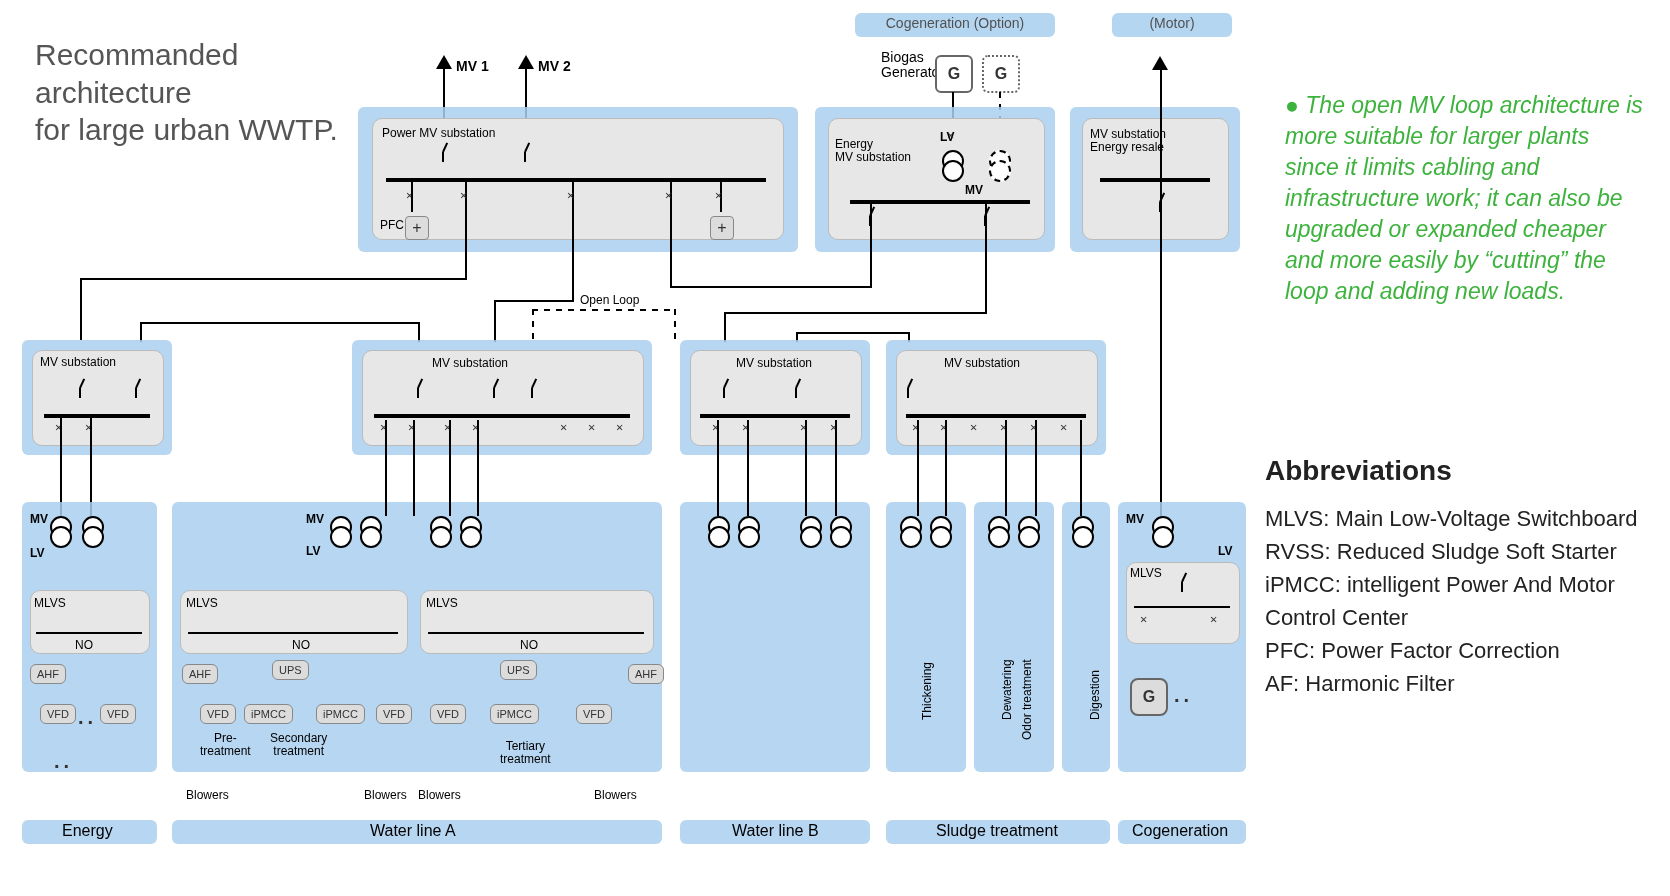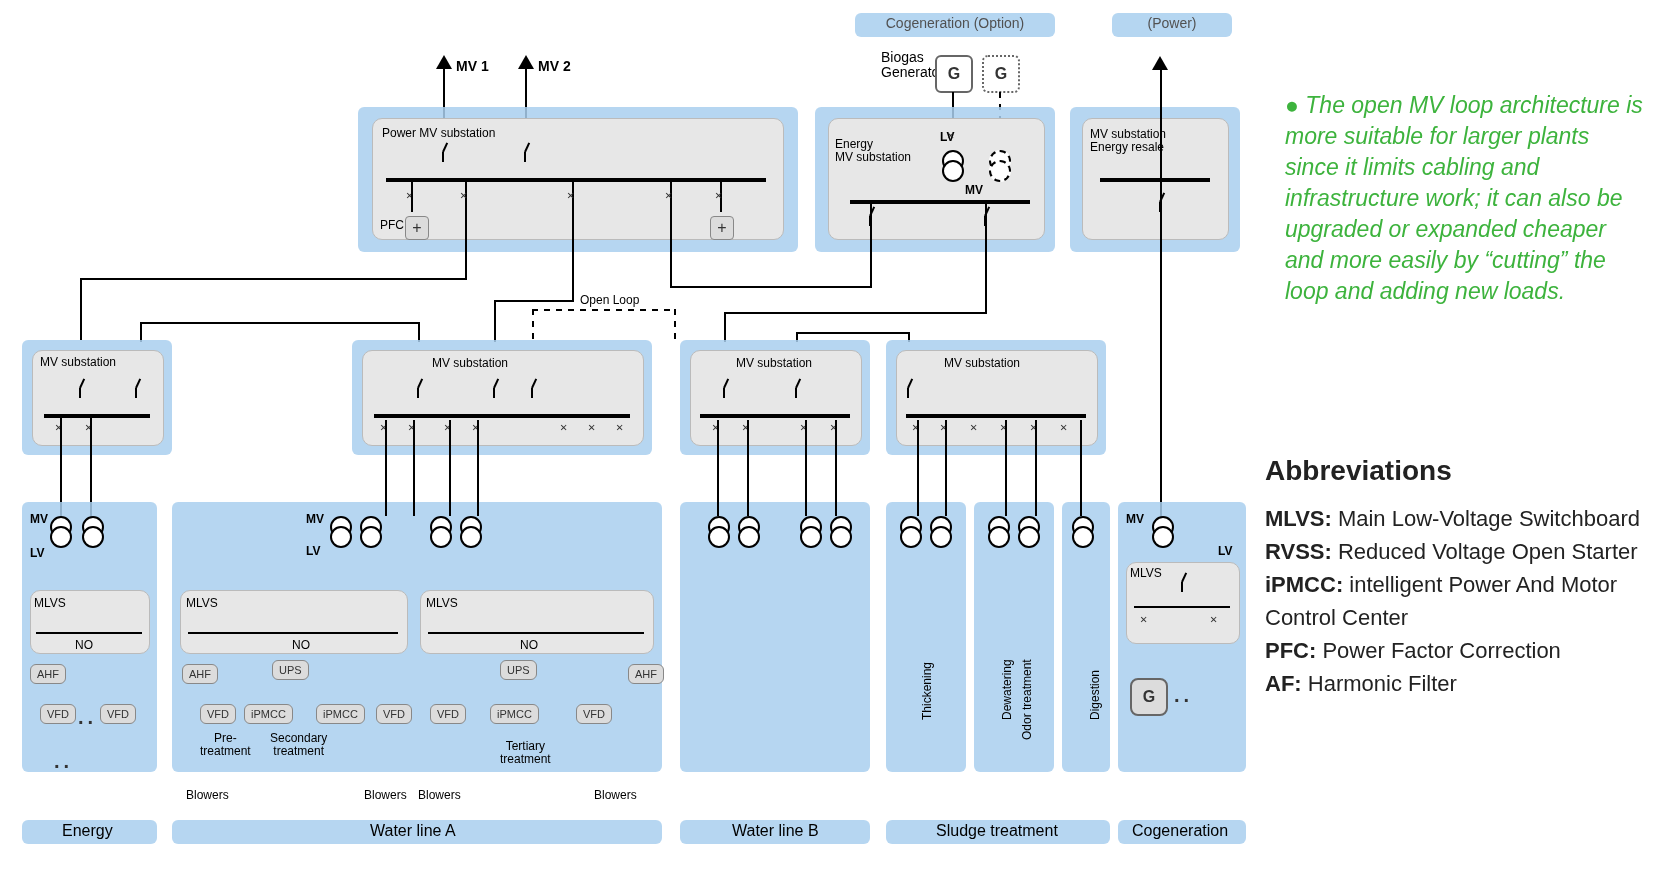--- a/index.html
+++ b/index.html
@@ -2,21 +2,21 @@
 <html><head>
 <meta charset="utf-8">
 <style>
   html,body{margin:0;padding:0;font-family:Arial,Helvetica,sans-serif;background:#fff;color:#333}
   .canvas{position:relative;width:1670px;height:896px}
   .title{position:absolute;left:35px;top:36px;font-size:30px;color:#555;line-height:1.25;width:360px}
   .callout{position:absolute;right:25px;top:90px;width:360px;font-size:23px;font-style:italic;color:#3db33d;line-height:1.35}
   .callout::before{content:"● ";color:#3db33d}
   .abbr{position:absolute;right:25px;top:450px;width:380px;font-size:22px;color:#222;line-height:1.5}
   .abbr h3{font-size:28px;margin:0 0 10px 0;color:#222}
-  .abbr b{font-weight:bold}
+  .abbr b{font-weight:normal}
   .bluebox{position:absolute;background:#a9cfef;border-radius:6px;opacity:.85}
   .greybox{position:absolute;background:#e7e7e7;border:1px solid #bbb;border-radius:10px}
   .lab{position:absolute;font-size:14px;color:#000;white-space:nowrap}
   .slab{position:absolute;font-size:12px;color:#000;white-space:nowrap}
   .badge{position:absolute;border:1px solid #888;border-radius:6px;background:#dcdcdc;font-size:11px;padding:3px 6px;text-align:center}
   .genbox{position:absolute;width:34px;height:34px;border:2px solid #666;border-radius:6px;background:#fff;display:flex;align-items:center;justify-content:center;font-weight:bold;font-size:16px}
   .gendash{border-style:dotted}
   .tx{position:absolute;width:20px;height:30px}
   .tx::before,.tx::after{content:"";position:absolute;left:0;width:18px;height:18px;border:2px solid #000;border-radius:50%;background:#fff}
   .tx::before{top:0}
@@ -35,33 +35,34 @@
   .xm{position:absolute;font-size:12px;font-family:monospace}
   .sectionlabel{position:absolute;font-size:16px;color:#000;text-align:center;white-space:nowrap}
   .rot{transform:rotate(-90deg);transform-origin:left top}
   .dots{position:absolute;font-size:20px;font-weight:bold;letter-spacing:4px}
   .pfcbox{position:absolute;width:22px;height:22px;border:1px solid #888;border-radius:4px;background:#dcdcdc;font-size:16px;line-height:22px;text-align:center}
 </style>
 </head>
 <body>
 
 <div class="canvas">
+  <div class="title"><span>Recommanded architecture<br>for large urban WWTP.</span></div>
   <div class="callout"><span>The open MV loop architecture is more suitable for larger plants since it limits cabling and infrastructure work; it can also be upgraded or expanded cheaper and more easily by “cutting” the loop and adding new loads.</span></div>
 
   <div class="abbr">
     <h3>Abbreviations</h3>
     <div><b>MLVS:</b><span> Main Low-Voltage Switchboard</span></div>
-    <div><b>RVSS:</b><span> Reduced Voltage Open Starter</span></div>
+    <div><b>RVSS:</b><span> Reduced Sludge Soft Starter</span></div>
     <div><b>iPMCC:</b><span> intelligent Power And Motor Control Center</span></div>
     <div><b>PFC:</b><span> Power Factor Correction</span></div>
     <div><b>AF:</b><span> Harmonic Filter</span></div>
   </div>
 
   <div class="bluebox" style="left:855px;top:13px;width:200px;height:22px;text-align:center;font-size:14px;padding-top:2px"><span>Cogeneration (Option)</span></div>
-  <div class="bluebox" style="left:1112px;top:13px;width:120px;height:22px;text-align:center;font-size:14px;padding-top:2px"><span>(Power)</span></div>
+  <div class="bluebox" style="left:1112px;top:13px;width:120px;height:22px;text-align:center;font-size:14px;padding-top:2px"><span>(Motor)</span></div>
 
   <div class="tri" style="left:436px;top:55px"></div>
   <div class="vline" style="left:443px;top:69px;height:70px"></div>
   <div class="lab" style="left:456px;top:58px;font-weight:bold">MV 1</div>
   <div class="tri" style="left:518px;top:55px"></div>
   <div class="vline" style="left:525px;top:69px;height:70px"></div>
   <div class="lab" style="left:538px;top:58px;font-weight:bold">MV 2</div>
 
   <div class="lab" style="left:881px;top:50px;line-height:1.1"><span>Biogas<br>Generators</span></div>
   <div class="genbox" style="left:935px;top:55px">

